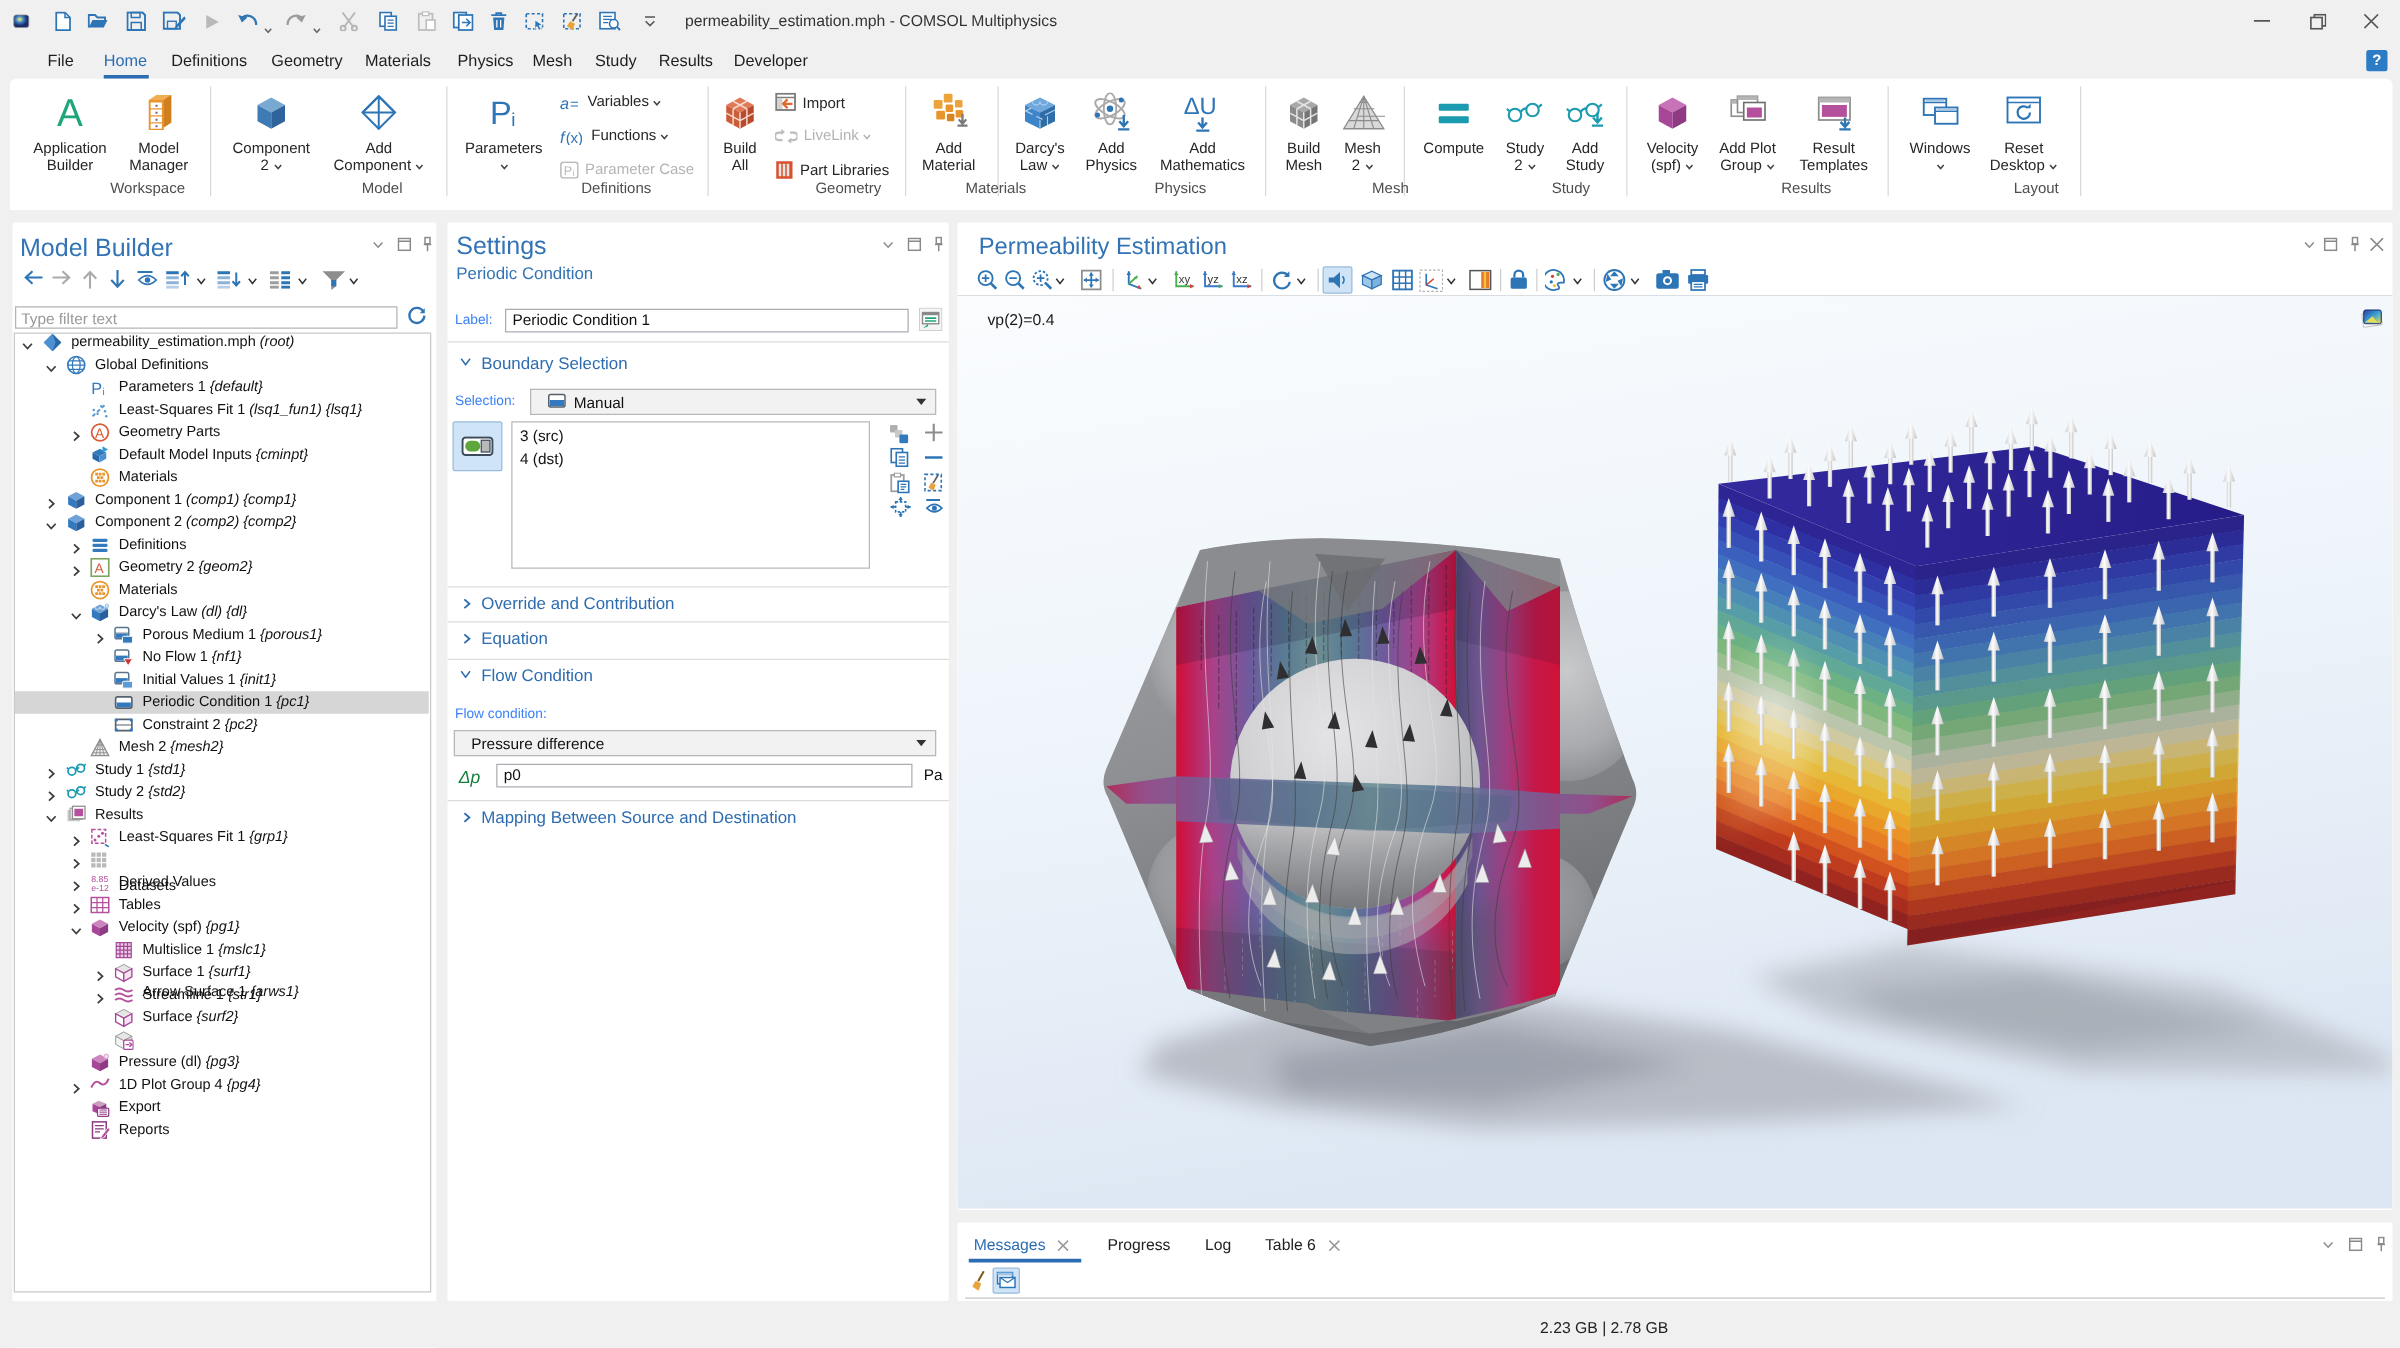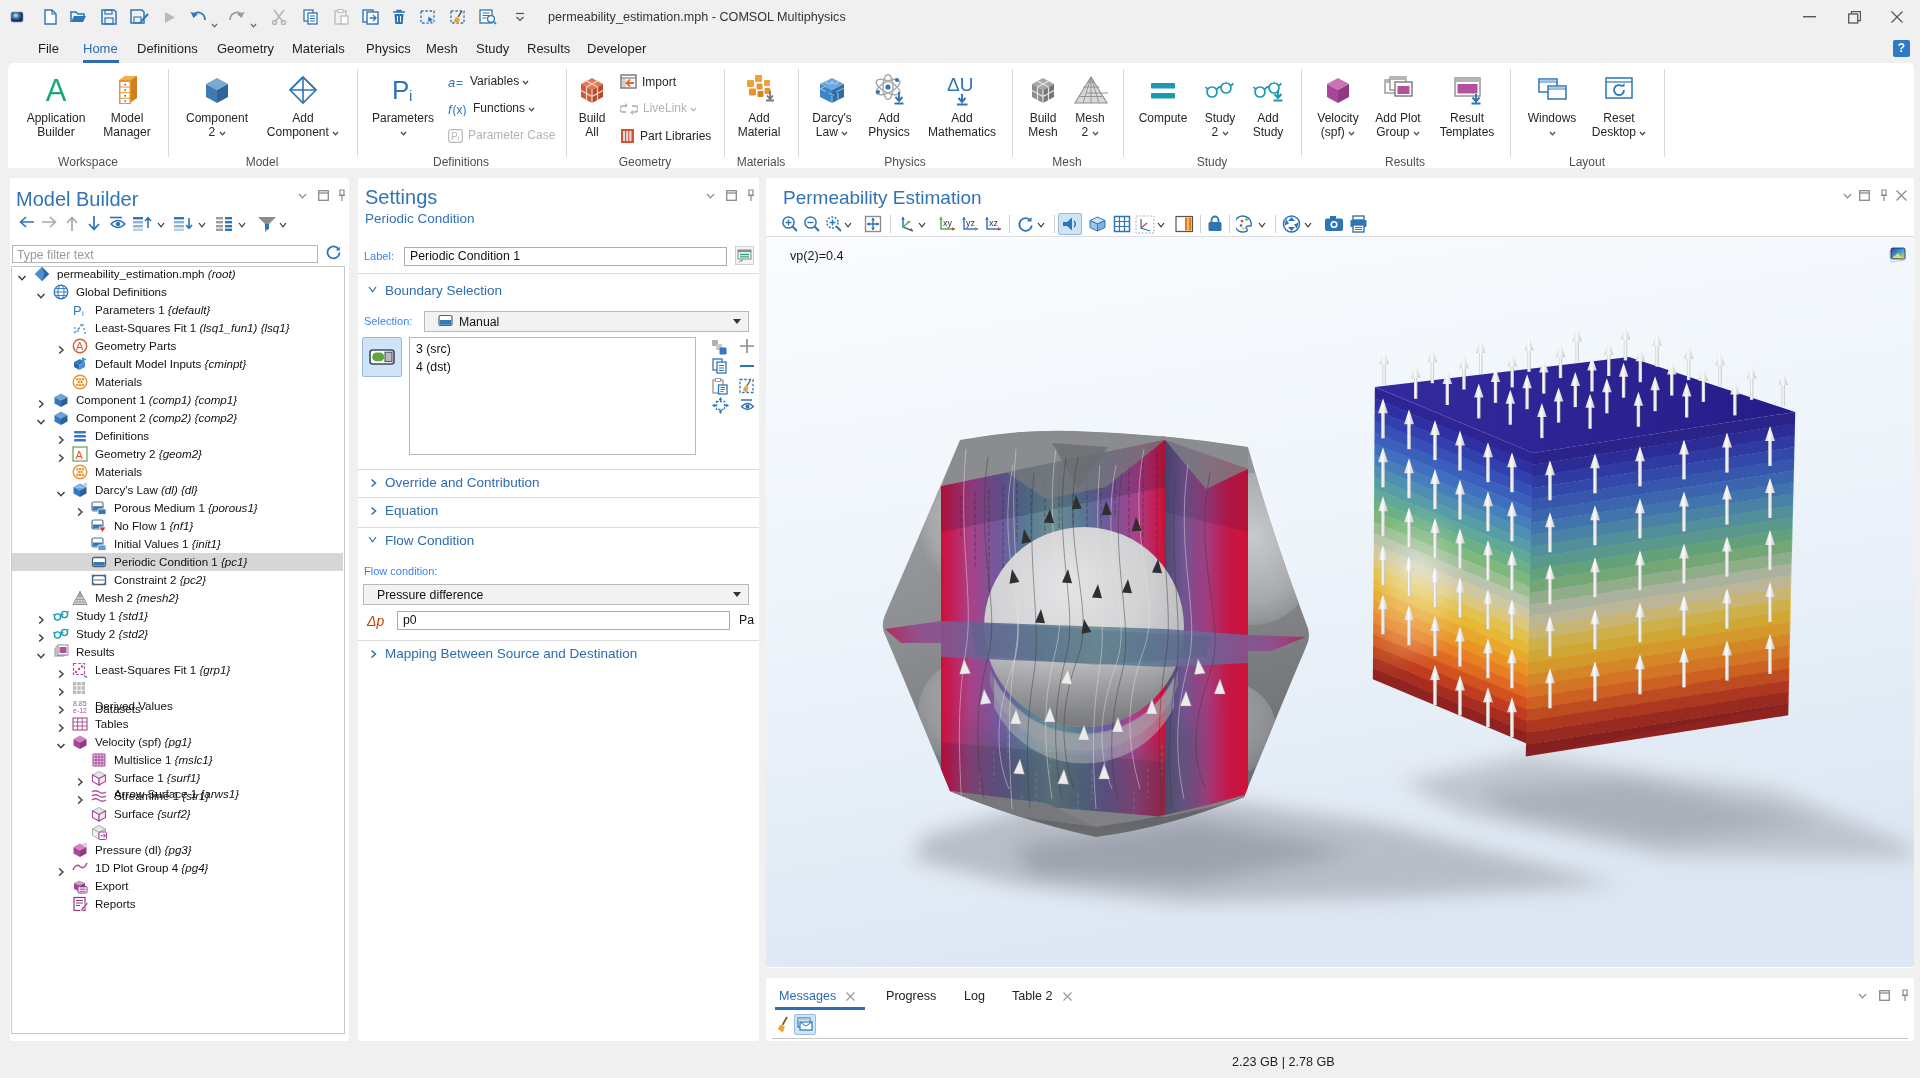--- a/index.html
+++ b/index.html
@@ -6,21 +6,21 @@
 -webkit-font-smoothing:antialiased}
 .a{position:absolute}
 .panel{position:absolute;background:#fff;border-radius:2px}
 .ic{position:absolute}
 .ic svg,.bicon svg{display:block}
 .txt{position:absolute;white-space:nowrap}
 .bigbtn{position:absolute;top:11px;width:86px;text-align:center;font-size:12px;color:#262626;line-height:13.5px}
 .bigbtn .bicon{margin:0 auto 6px auto;width:32px;height:32px}
 .smbtn{position:absolute;height:18px;font-size:12px;color:#262626;white-space:nowrap}
 .smbtn .sicon{display:inline-block;vertical-align:-4px;margin-right:5px}
-.grplabel{position:absolute;top:92px;font-size:12px;color:#4e4e4e;text-align:center;white-space:nowrap}
+.grplabel{position:absolute;top:80px;font-size:12px;color:#4e4e4e;text-align:right;white-space:nowrap}
 .gsep{position:absolute;top:6px;height:88px;width:1px;background:#d9d9d9}
 .mtab{position:absolute;top:0;height:29px;line-height:29px;font-size:13px;color:#1e1e1e}
 .tree-row{position:absolute;height:18px;line-height:18px;font-size:11.6px;color:#111;white-space:nowrap}
 .tree-row i{font-style:italic}
 .tchev{position:absolute;width:10px;height:10px}
 .sechdr{position:absolute;font-size:13.5px;color:#2d6cb0;white-space:nowrap}
 .lbl{position:absolute;font-size:11px;color:#3b82f6;white-space:nowrap}
 .inp{position:absolute;background:#fff;border:1px solid #abadb3;font-size:12.3px;color:#111;
 padding-left:5px;line-height:16px}
 .dd{position:absolute;background:#f2f2f2;border:1px solid #b8b8b8;font-size:12.3px;color:#111}
@@ -1256,21 +1256,21 @@
     <div class="ic" style="left:10px;top:358px">
       <svg style="display:block" width="9" height="7">
         <path d="M1 1 L4.5 5.8 L8.0 1" stroke="#2d6cb0" stroke-width="1.2" fill="none"></path>
       </svg>
     </div>
     <div class="sechdr" style="left:27px;top:355px">Flow Condition</div>
     <div class="lbl" style="left:6px;top:387px">Flow condition:</div>
     <div class="dd" style="left:5px;top:406px;width:386px;height:21px"></div>
     <div class="txt" style="left:19px;top:410px;font-size:12.3px;color:#111">Pressure difference</div>
     <div class="ddarr" style="left:375px;top:414px"></div>
-    <div class="txt" style="left:9px;top:435px;font-size:14px;font-style:italic;color:#c2410c">Δ<i>p</i></div>
+    <div class="txt" style="left:9px;top:435px;font-size:14px;font-style:italic;color:#15803d">Δ<i>p</i></div>
     <div class="inp" style="left:39px;top:433px;width:333px;height:19px">p0</div>
     <div class="txt" style="left:381px;top:435px;font-size:12.3px;color:#111">Pa</div>
     <div class="hsep" style="left:0;top:462px;width:401px"></div>
     <div class="ic" style="left:12px;top:471px">
       <svg width="7" height="10">
         <path d="M1.5 1.5 L5.5 5 L1.5 8.5" stroke="#2d6cb0" stroke-width="1.5" fill="none"></path>
       </svg>
     </div>
     <div class="sechdr" style="left:27px;top:468px">Mapping Between Source and Destination</div>
   </div>
@@ -1865,21 +1865,21 @@
 <div class="panel" style="left:766px;top:978px;width:1148px;height:63px">
     <div class="txt" style="left:13px;top:11px;font-size:12.6px;color:#2b6cb3">Messages</div>
     <div class="ic" style="left:80px;top:14px">
       <svg width="9" height="9">
         <path d="M0.5 0.5 L8.5 8.5 M8.5 0.5 L0.5 8.5" stroke="#9a9a9a" stroke-width="1.2"></path>
       </svg>
     </div>
     <div class="a" style="left:9px;top:29px;width:90px;height:3px;background:#2b6cb3"></div>
     <div class="txt" style="left:120px;top:11px;font-size:12.6px;color:#222">Progress</div>
     <div class="txt" style="left:198px;top:11px;font-size:12.6px;color:#222">Log</div>
-    <div class="txt" style="left:246px;top:11px;font-size:12.6px;color:#222">Table 2</div>
+    <div class="txt" style="left:246px;top:11px;font-size:12.6px;color:#222">Table 6</div>
     <div class="ic" style="left:297px;top:14px">
       <svg width="9" height="9">
         <path d="M0.5 0.5 L8.5 8.5 M8.5 0.5 L0.5 8.5" stroke="#9a9a9a" stroke-width="1.2"></path>
       </svg>
     </div>
     <div class="ic" style="left:10px;top:38px">
       <svg width="15" height="17">
         <path d="M11 1 L6.5 9" stroke="#7a5a1e" stroke-width="1.6"></path>
         <path d="M4.5 8.5 l4.5 2.2 -2.2 5.8 -5 -3.4 z" fill="#e8a33d"></path>
       </svg>

